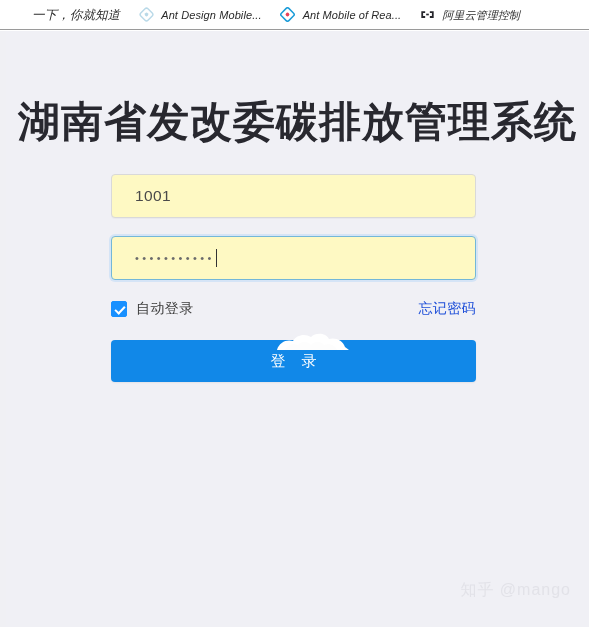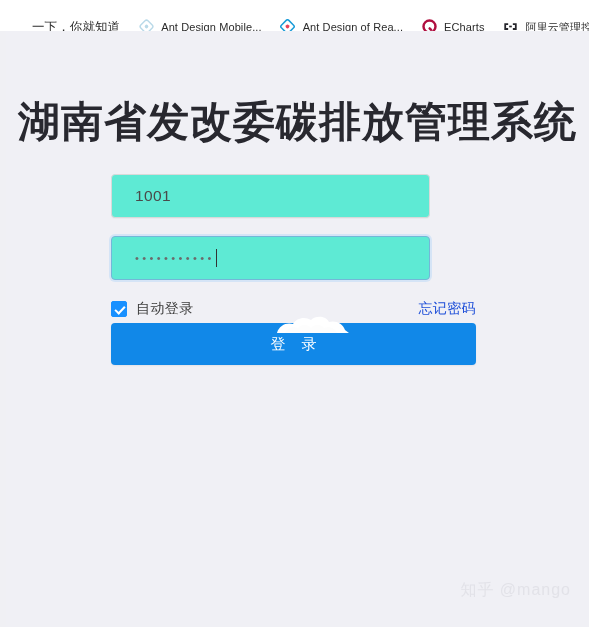--- a/index.html
+++ b/index.html
@@ -8,29 +8,30 @@
     width: 589px;
     height: 627px;
     overflow: hidden;
     background: #ffffff;
     font-family: "Liberation Sans", "DejaVu Sans", sans-serif;
   }
 
   
   .bookmarks-bar {
     position: absolute;
-    top: 12px; left: 0;
+    top: 0; left: 0;
     width: 589px;
     height: 30px;
     background: #ffffff;
     display: flex;
     align-items: center;
     overflow: hidden;
     white-space: nowrap;
     border-bottom: 1px solid #9a9a9a;
+    font-style: italic;
   }
   .bookmark {
     display: flex;
     align-items: center;
     height: 30px;
     padding: 0 9px;
     flex: 0 0 auto;
     cursor: default;
   }
   .bookmark .bm-icon {
@@ -80,23 +81,23 @@
   }
 
   .login-form {
     position: absolute;
     top: 143px;
     left: 105px;
     width: 365px;
   }
 
   .field {
-    width: 319px;
+    width: 365px;
     height: 44px;
-    background: #5eead4;
+    background: #fef9c3;
     border: 1px solid #d9d9d9;
     border-radius: 4px;
     display: flex;
     align-items: center;
     padding: 0 11px 0 23px;
     margin-bottom: 18px;
     box-shadow: 0 1px 1px rgba(0,0,0,.03);
   }
   .field.focused {
     border: 1px solid #73b7d8;
@@ -136,21 +137,21 @@
     margin-left: 1px;
   }
 
   .options-row {
     width: 365px;
     height: 22px;
     display: flex;
     align-items: center;
     justify-content: space-between;
     margin-top: 4px;
-    margin-bottom: 3px;
+    margin-bottom: 20px;
   }
   .auto-login {
     display: flex;
     align-items: center;
     cursor: pointer;
   }
   .checkbox {
     width: 16px; height: 16px;
     border-radius: 2px;
     background: #1890ff;
@@ -242,32 +243,23 @@
 
   <div class="bookmark">
     <span class="bm-icon">
       <svg width="15" height="15" viewBox="0 0 16 16">
         <g transform="rotate(45 8 8)">
           <rect x="2.4" y="2.4" width="11.2" height="11.2" rx="2" fill="none" stroke="#1b9cd8" stroke-width="1.6"></rect>
           <circle cx="8" cy="8" r="2" fill="#e8415a"></circle>
         </g>
       </svg>
     </span>
-    <span class="bm-label">Ant Design of Rea...</span>
-  </div>
-
-  <div class="bookmark">
-    <span class="bm-icon">
-      <svg width="15" height="15" viewBox="0 0 16 16">
-        <circle cx="8" cy="8" r="6.4" fill="none" stroke="#b01040" stroke-width="2.6"></circle>
-        <rect x="8.2" y="8.2" width="4.6" height="2.6" rx="1.1" fill="#b01040" transform="rotate(45 8.2 8.2)"></rect>
-      </svg>
-    </span>
-    <span class="bm-label">ECharts</span>
-  </div>
+    <span class="bm-label">Ant Mobile of Rea...</span>
+  </div>
+
 
   <div class="bookmark">
     <span class="bm-icon">
       <svg width="15" height="15" viewBox="0 0 16 16">
         <path d="M1.4 4.4h4.1v1.9H3.3v3.4h2.2v1.9H1.4z" fill="#26262c"></path>
         <path d="M14.6 4.4h-4.1v1.9h2.2v3.4h-2.2v1.9h4.1z" fill="#26262c"></path>
         <rect x="6.6" y="7.1" width="2.8" height="1.8" fill="#26262c"></rect>
       </svg>
     </span>
     <span class="bm-label">阿里云管理控制</span>

